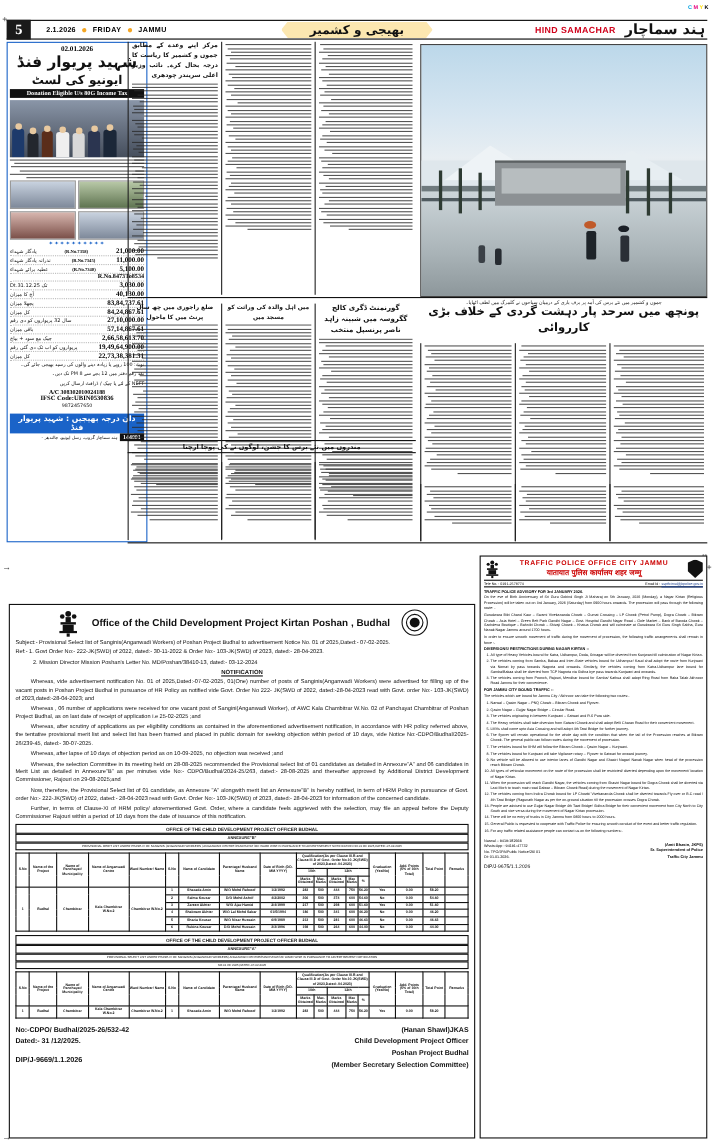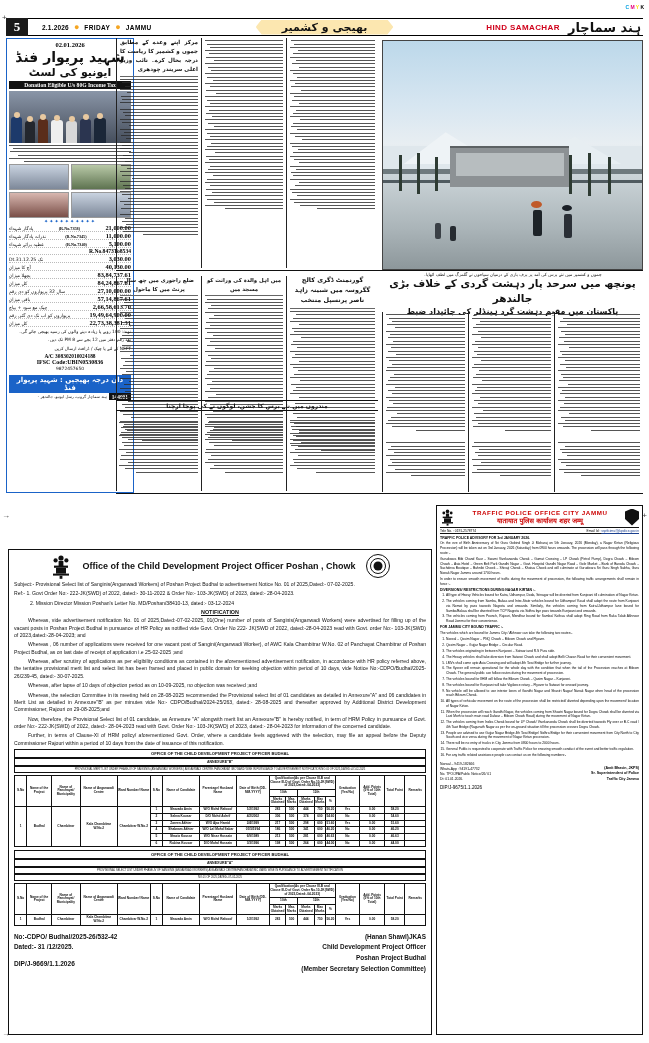--- a/index.html
+++ b/index.html
@@ -642,22 +642,21 @@
         <i style="width:100%"></i>
         <i style="width:93%"></i>
         <i style="width:96%"></i>
       <i style="width:100%"></i>
         <i style="width:91%"></i>
         <i style="width:64%"></i>
     </div>
   </div>
 
   <div style="position:absolute;left:382px;top:276px;width:261px;">
-    <div class="hl-box urdu hl-1">پونچھ میں سرحد پار دہشت گردی کے خلاف بڑی جالندھر</div>
-    <div class="hl-box urdu hl-2">پاکستان میں مقیم دہشت گرد ہینڈلر کی جائیداد ضبط</div>
+    <div class="hl-box urdu hl-1">پونچھ میں سرحد پار دہشت گردی کے خلاف بڑی کارروائی</div>
   </div>
 
   <div class="col" style="left:382px; top:312px; width:86px; height:180px;">
     <div class="urdu ur-body fauxlines">
       <i style="width:100%"></i>
         <i style="width:96%"></i>
         <i style="width:92%"></i>
         <i style="width:99%"></i>
       <i style="width:88%"></i>
         <i style="width:100%"></i>
@@ -897,21 +896,21 @@
           <circle cx="5.6" cy="7.4" r="2.1" fill="#111"></circle>
           <circle cx="16.4" cy="7.4" r="2.1" fill="#111"></circle>
           <rect x="8.6" y="8" width="4.8" height="5" fill="#111"></rect>
           <rect x="4" y="12.6" width="14" height="2.2" fill="#111"></rect>
           <rect x="6" y="15" width="10" height="5.6" fill="#111"></rect>
           <rect x="3" y="20.6" width="16" height="2" fill="#111"></rect>
           <rect x="9.6" y="22.8" width="2.8" height="3" fill="#111"></rect>
         </svg>
       </div>
       <div class="notif-title">
-        <div class="t2">Office of the Child Development Project Officer Poshan ,  Chowk</div>
+        <div class="t2">Office of the Child Development Project Kirtan Poshan ,  Budhal</div>
       </div>
       <div class="seal"></div>
     </div>
 
     <p>Subject:- Provisional  Select list of Sanginis(Anganwadi Workers) of Poshan Project Budhal to  advertisement Notice No. 01 of 2025,Dated:- 07-02-2025.</p>
     <p>Ref:- 1. Govt Order No:- 222-JK(SWD) of 2022, dated:- 30-11-2022 &amp; Order No:- 103-JK(SWD) of 2023, dated:-  28-04-2023.</p>
     <p style="padding-left:16px">2. Mission Director Mission Poshan's Letter No. MD/Poshan/38410-13, dated:- 03-12-2024</p>
     <div class="center">NOTIFICATION</div>
     <p class="indent">Whereas, vide advertisement notification No. 01 of 2025,Dated:-07-02-2025, 01(One) number of posts of Sanginis(Anganwadi Workers) were advertised for filling up of the vacant posts in Poshan Project  Budhal in pursuance of HR Policy as notified vide Govt. Order No 222- JK(SWD of 2022, dated:-28-04-2023 read with Govt. order No:- 103-JK(SWD) of 2023,dated:-28-04-2023; and</p>
     <p class="indent">Whereas , 06 number of applications were received for one vacant post of Sangini(Anganwadi Worker), of AWC   Kala Chambitrar W.No. 02 of Panchayat Chambitrar of Poshan Project Budhal, as on last date of receipt of application i.e 25-02-2025 ;and</p>

